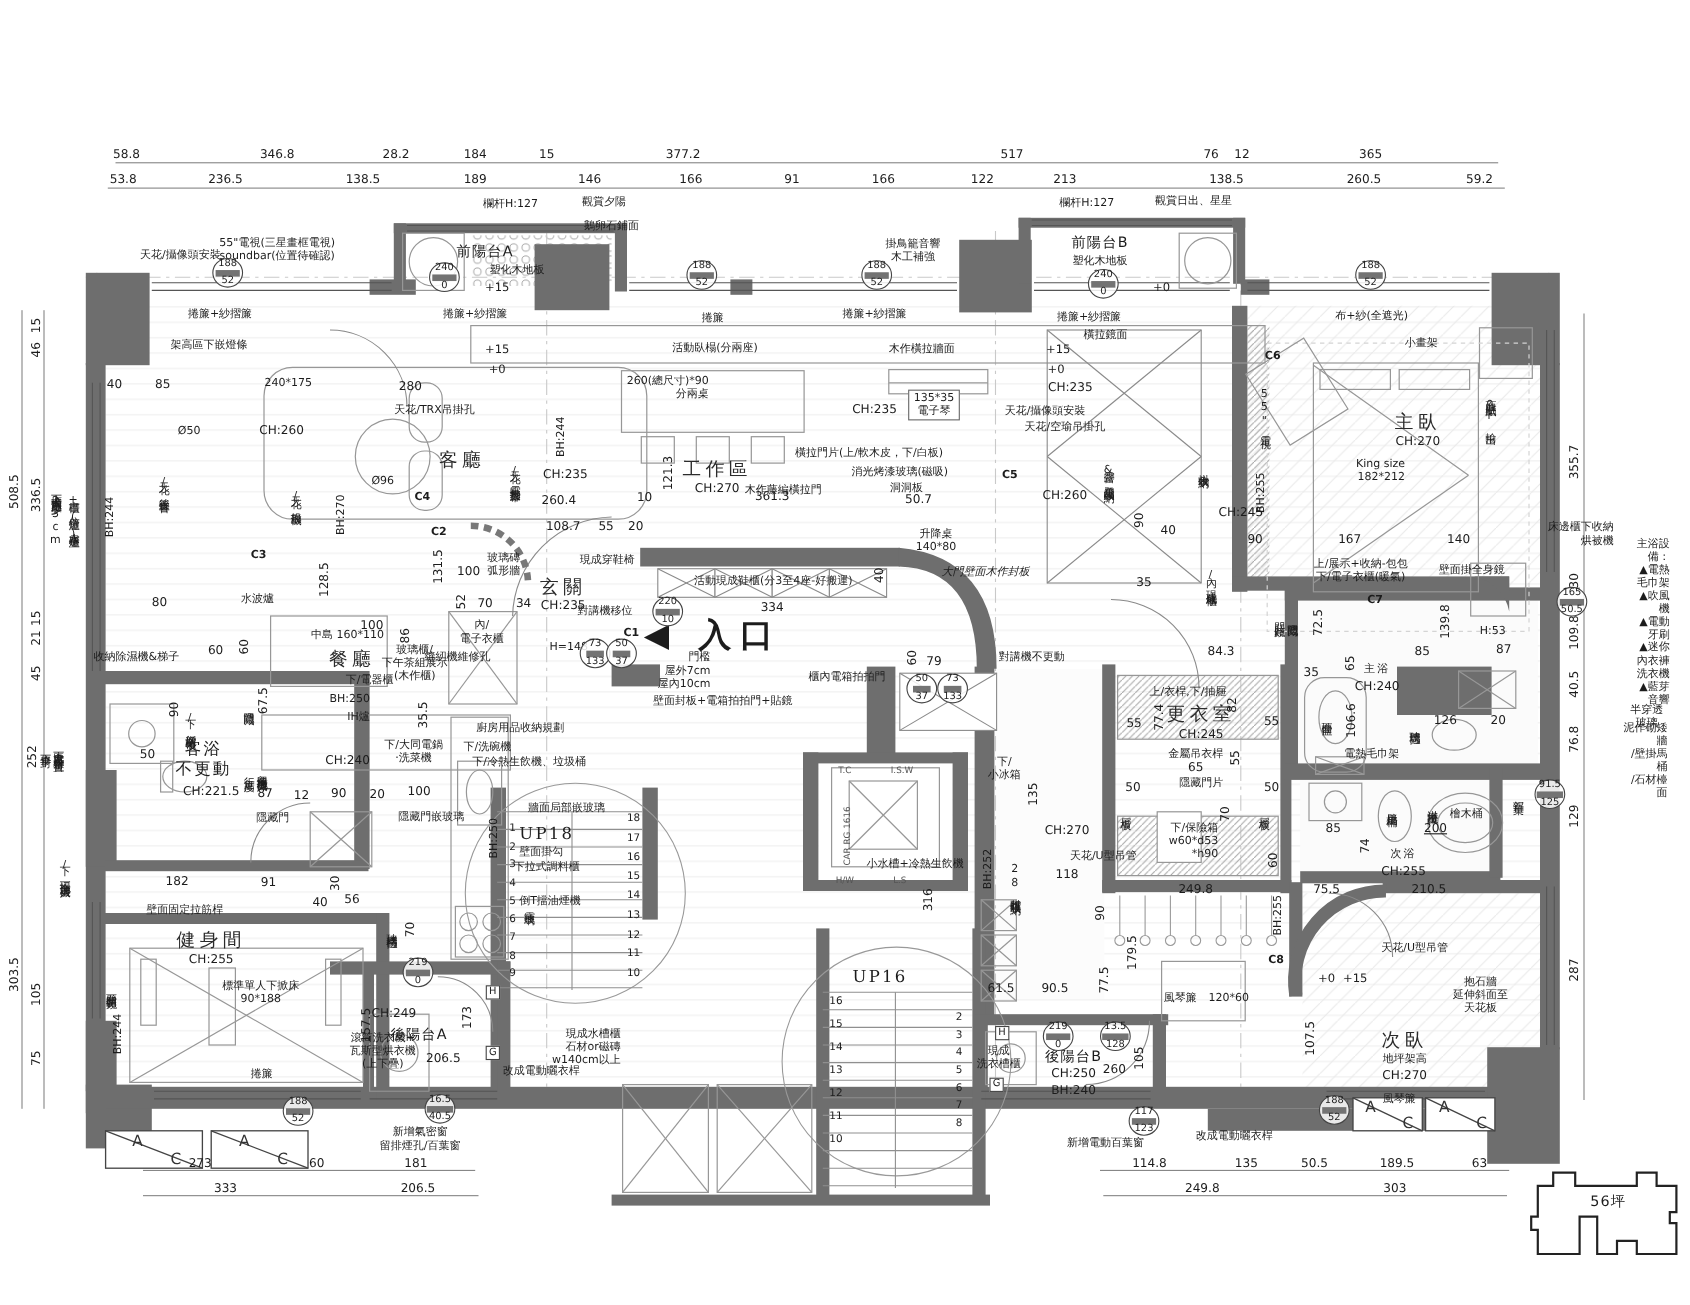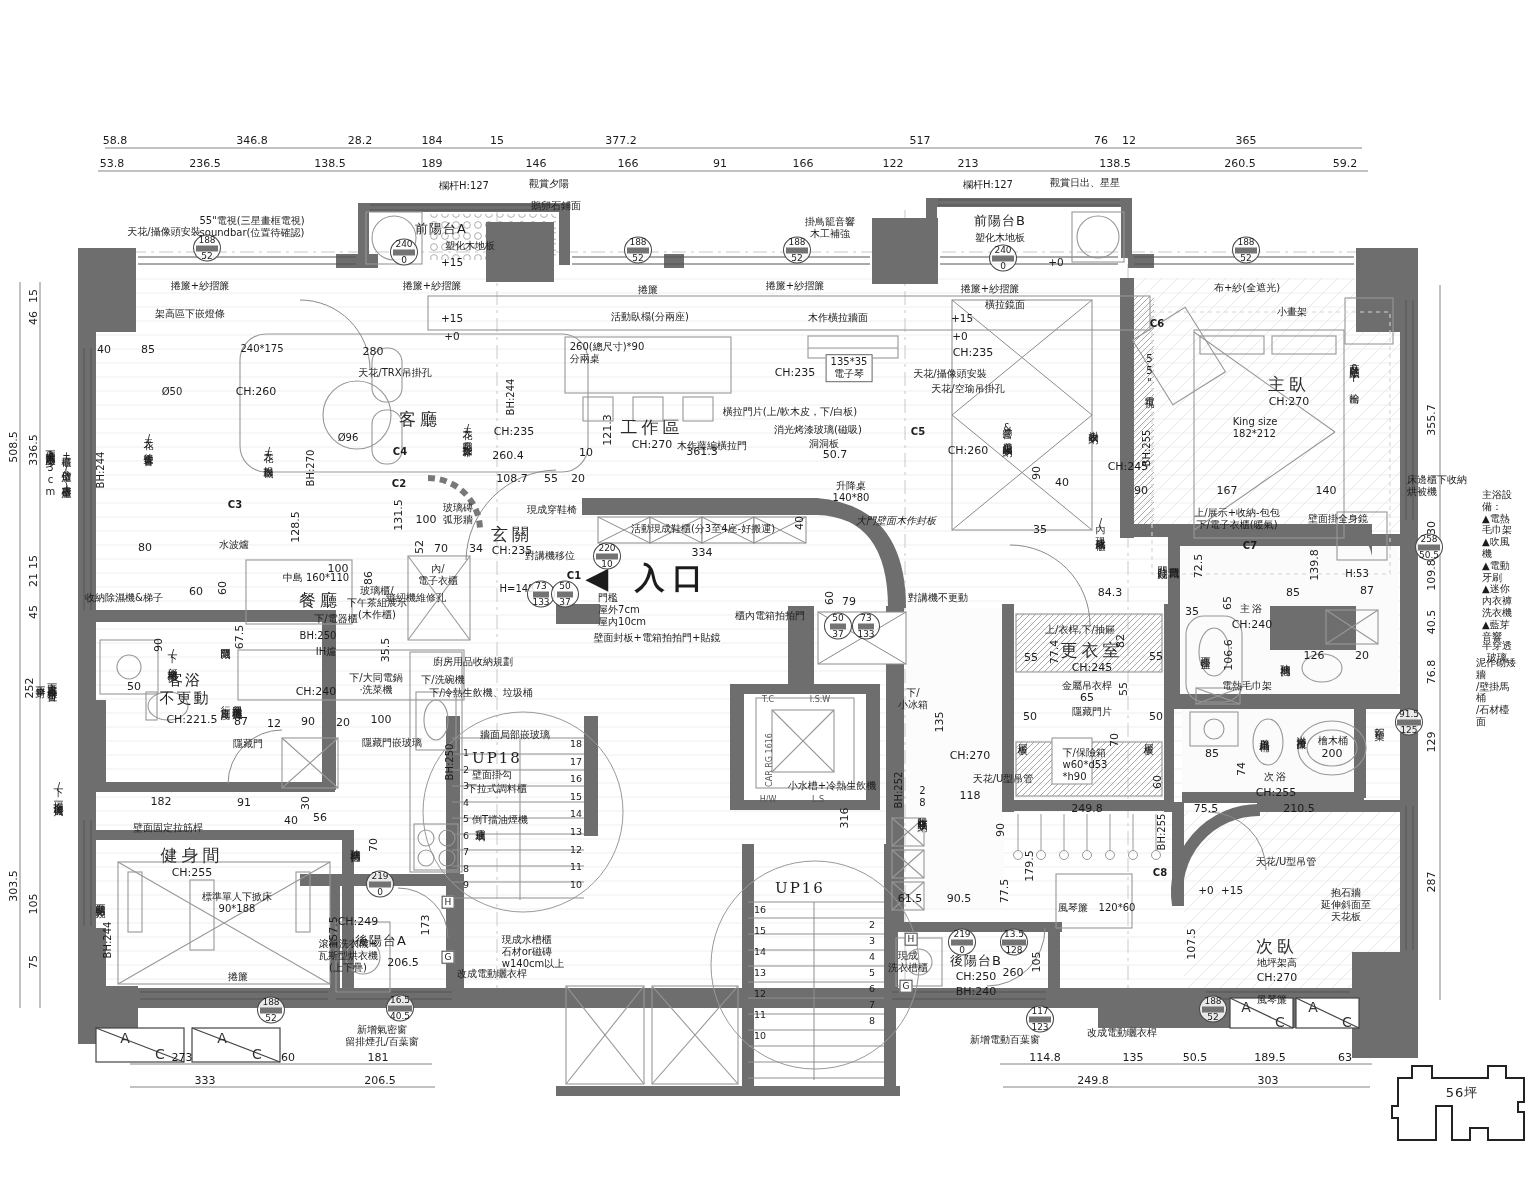--- a/index.html
+++ b/index.html
@@ -18,21 +18,21 @@
   .lvl{font-size:10.5px;}
   .big{font-size:30px;font-weight:bold;letter-spacing:8px;}
   .up{font-size:15px;font-family:"DejaVu Serif",serif;letter-spacing:2px;}
   .cm{font-size:10px;font-weight:bold;}
   .snum{font-size:9.5px;}
   .ac{font-size:14px;color:#333;}
   .tag{font-size:9px;border:1px solid #444;padding:0 2px;background:#fff;}
   .annbox{font-size:10px;border:1px solid #666;padding:1px 4px;background:#fff;}
   .rot{transform:translate(-50%,-50%) rotate(-90deg);}
   .vert{writing-mode:vertical-rl;text-orientation:upright;letter-spacing:1px;}
-  .al{text-align:left;}
+  .al{text-align:right;}
   .c2{font-size:9px;border:1.2px solid #444;border-radius:50%;min-width:24px;height:25px;
       display:flex;flex-direction:column;align-items:center;justify-content:center;
       line-height:1.1;background:rgba(255,255,255,.85);padding:0 1px;}
   .c2 .ctop{border-bottom:6px solid #737373;padding:0 2px;}
   #notes-box{position:absolute;left:283px;top:58px;width:150px;border:1.5px solid #555;
       background:#fff;padding:7px 9px;font-size:10.5px;line-height:1.5;color:#222;}
   #notes-box .nt{margin-bottom:1px;}
 </style>
 </head>
 <body>
@@ -469,21 +469,21 @@
       <div class="lb ann" style="left: 262px; top: 349px;">240*175</div>
       <div class="lb ann" style="left: 172px; top: 392px;">Ø50</div>
       <div class="lb sub" style="left: 256px; top: 392px;">CH:260</div>
       <div class="lb ann" style="left: 348px; top: 438px;">Ø96</div>
       <div class="lb ann vert" style="left: 268px; top: 452px;">天花/投影機</div>
       <div class="lb ann vert" style="left: 148px; top: 440px;">天花/後置音響</div>
       <div class="lb ann rot" style="left: 101px; top: 470px;">BH:244</div>
       <div class="lb room" style="left: 420px; top: 419px;">客廳</div>
       <div class="lb ann" style="left: 395px; top: 373px;">天花/TRX吊掛孔</div>
       <div class="lb ann vert" style="left: 467px; top: 430px;">天花/電動投影幕</div>
-      <div class="lb cm" style="left: 400px; top: 452px;">C4</div>
+      <div class="lb cm" style="left: 384px; top: 452px;">C4</div>
       <div class="lb cm" style="left: 399px; top: 484px;">C2</div>
       <div class="lb cm" style="left: 235px; top: 505px;">C3</div>
       <div class="lb ann rot" style="left: 311px; top: 468px;">BH:270</div>
       <div class="lb dim rot" style="left: 296px; top: 527px;">128.5</div>
       <div class="lb dim rot" style="left: 399px; top: 515px;">131.5</div>
       <div class="lb ann vert" style="left: 66px; top: 470px;">書櫃+仿壁爐(水霧壁爐)</div>
       <div class="lb ann vert" style="left: 50px; top: 470px;">下櫃實內高度至少23cm</div>
       <div class="lb ann" style="left: 234px; top: 545px;">水波爐</div>
       <div class="lb dim" style="left: 145px; top: 548px;">80</div>
       <div class="lb dim" style="left: 196px; top: 592px;">60</div>
@@ -647,21 +647,21 @@
       <div class="lb ann vert" style="left: 1354px; top: 372px;">面貼壁紙or輸出</div>
       <div class="lb ann al" style="left: 1437px; top: 486px;">床邊櫃下收納
 烘被機</div>
       <div class="lb dim" style="left: 1141px; top: 491px;">90</div>
       <div class="lb dim" style="left: 1227px; top: 491px;">167</div>
       <div class="lb dim" style="left: 1326px; top: 491px;">140</div>
       <div class="lb ann" style="left: 1237px; top: 519px;">上/展示+收納-包包
 下/電子衣櫃(暖氣)</div>
       <div class="lb ann" style="left: 1338px; top: 519px;">壁面掛全身鏡</div>
       <div class="lb ann vert" style="left: 1100px; top: 525px;">內/現成化妝櫃</div>
-      <div class="lb c2" style="left: 1429px; top: 547px;"><div class="ctop">258</div><div>50.5</div></div>
+      <div class="lb c2" style="left: 1429px; top: 547px;"><div class="ctop">165</div><div>50.5</div></div>
       <div class="lb cm" style="left: 1250px; top: 546px;">C7</div>
       <div class="lb dim rot" style="left: 1315px; top: 565px;">139.8</div>
       <div class="lb ann" style="left: 1357px; top: 574px;">H:53</div>
       <div class="lb dim" style="left: 1367px; top: 591px;">87</div>
       <div class="lb dim" style="left: 1293px; top: 593px;">85</div>
       <div class="lb room2s" style="left: 1252px; top: 609px;">主浴</div>
       <div class="lb sub" style="left: 1252px; top: 625px;">CH:240</div>
       <div class="lb dim" style="left: 1110px; top: 593px;">84.3</div>
       <div class="lb dim" style="left: 1192px; top: 612px;">35</div>
       <div class="lb dim rot" style="left: 1228px; top: 603px;">65</div>
@@ -697,21 +697,21 @@
 ▲吹風機
 ▲電動牙刷
 ▲迷你內衣褲
 洗衣機
 ▲藍芽音響</div>
       <div class="lb ann al" style="left: 1496px; top: 692px;">泥作砌矮牆
 /壁掛馬桶
 /石材檯面</div>
       <div class="lb ann vert" style="left: 1301px; top: 730px;">淋浴拉簾</div>
       <div class="lb ann" style="left: 1333px; top: 741px;">檜木桶</div>
-      <div class="lb dim" style="left: 1332px; top: 754px;">200</div>
+      <div class="lb dim" style="left: 1305px; top: 754px; text-decoration: underline;">200</div>
       <div class="lb dim" style="left: 1212px; top: 754px;">85</div>
       <div class="lb dim rot" style="left: 1242px; top: 769px;">74</div>
       <div class="lb room2s" style="left: 1276px; top: 777px;">次浴</div>
       <div class="lb sub" style="left: 1276px; top: 793px;">CH:255</div>
       <div class="lb ann vert" style="left: 1264px; top: 733px;">壁掛馬桶</div>
       <div class="lb ann vert" style="left: 1379px; top: 722px;">鋁百葉</div>
       <div class="lb c2" style="left: 1409px; top: 722px;"><div class="ctop">91.5</div><div>125</div></div>
       <div class="lb dim" style="left: 1087px; top: 809px;">249.8</div>
       <div class="lb dim" style="left: 1206px; top: 809px;">75.5</div>
       <div class="lb dim" style="left: 1299px; top: 809px;">210.5</div>

